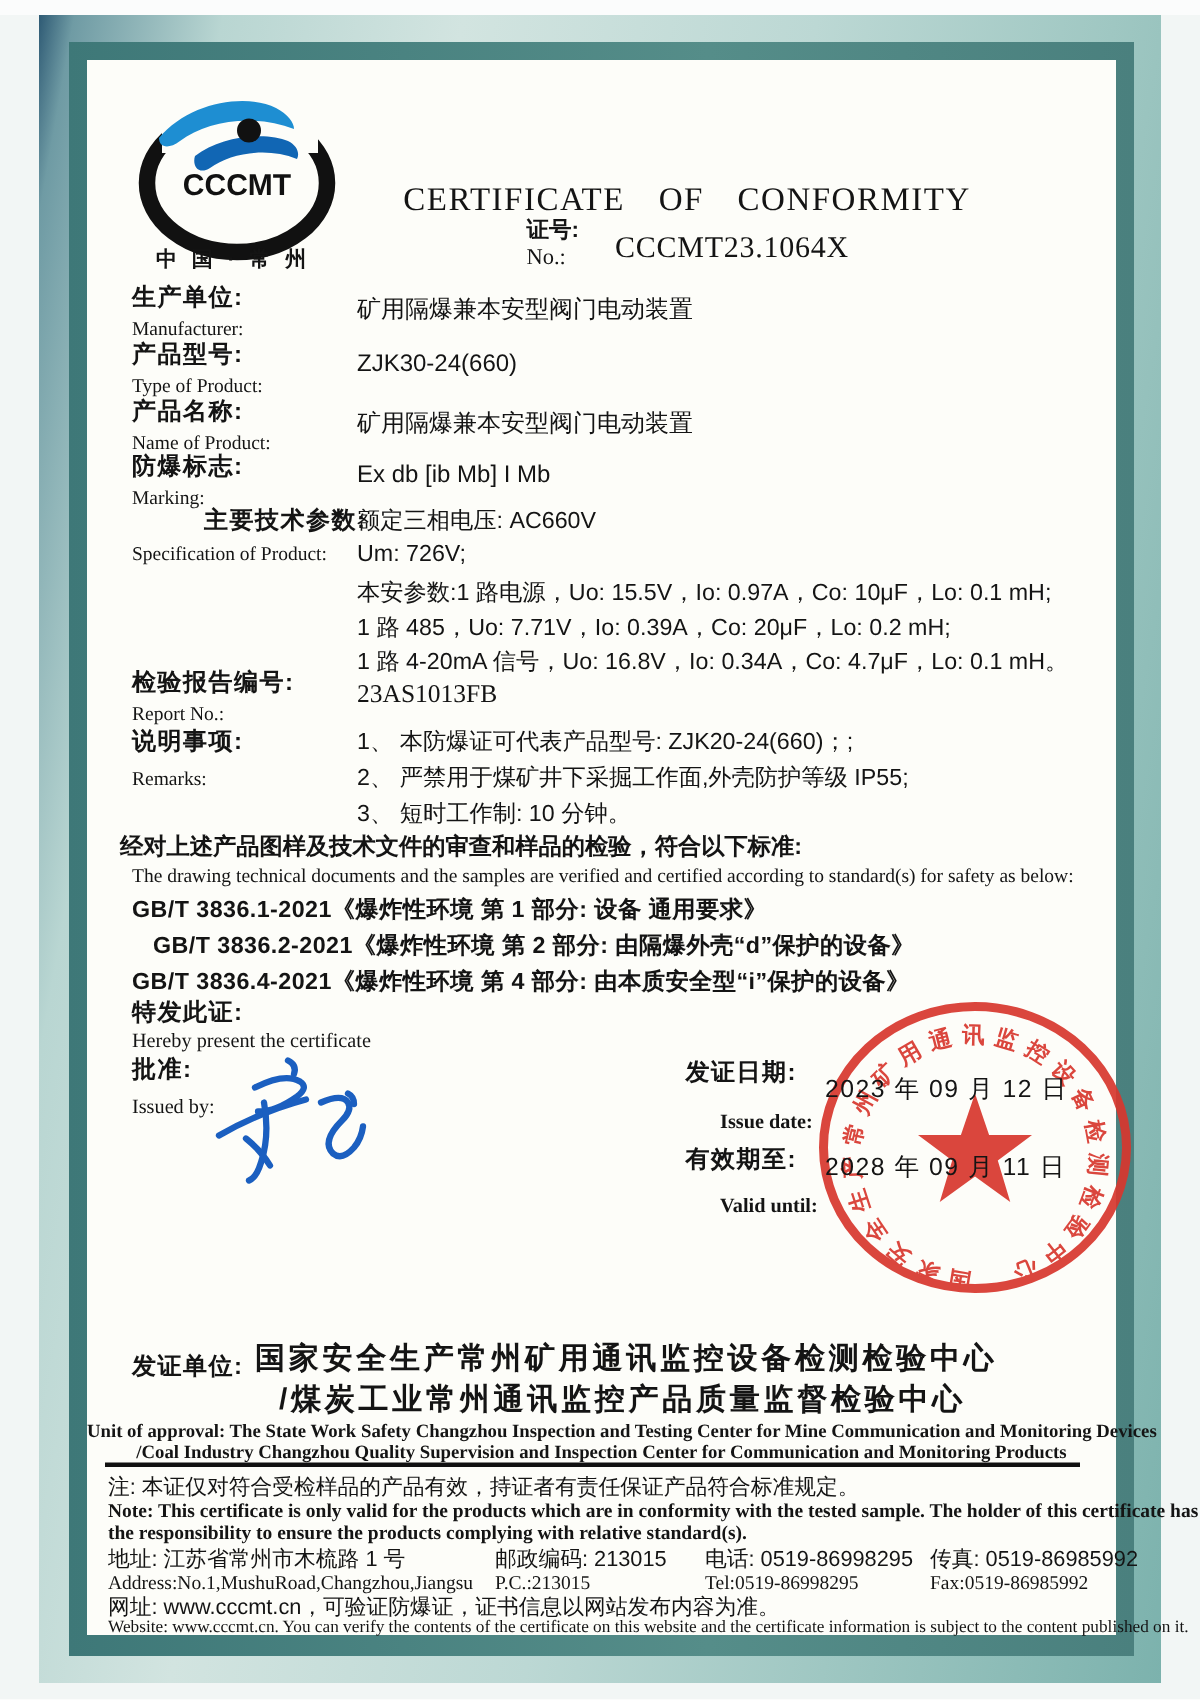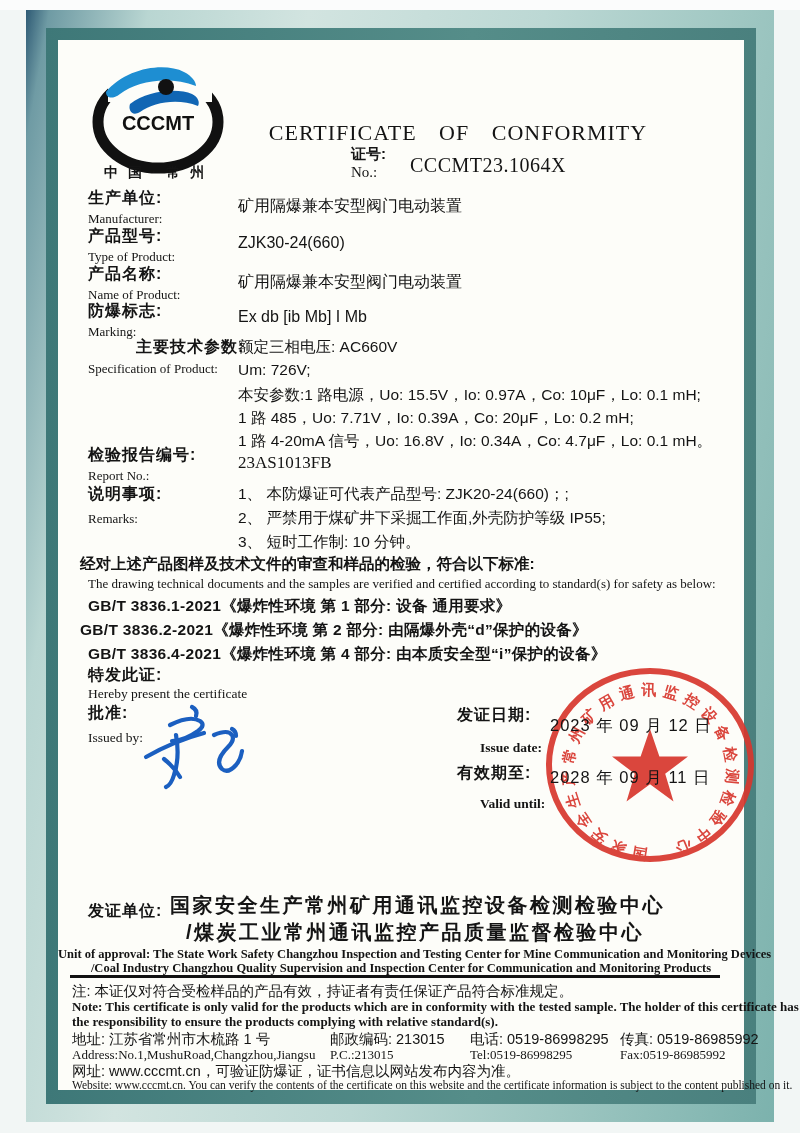--- a/index.html
+++ b/index.html
@@ -106,21 +106,21 @@
 
     <div class="abs cn-label" style="left:30px; top:444px;">说明事项:</div>
     <div class="abs en-label" style="left:30px; top:471px;">Remarks:</div>
     <div class="abs small-val" style="left:180px; top:444px;">1、 本防爆证可代表产品型号: ZJK20-24(660)；;</div>
     <div class="abs small-val" style="left:180px; top:468px;">2、 严禁用于煤矿井下采掘工作面,外壳防护等级 IP55;</div>
     <div class="abs small-val" style="left:180px; top:492px;">3、 短时工作制: 10 分钟。</div>
 
     <div class="abs" style="left:22px; top:514px; font-size:15.5px; font-weight:600;text-align:center;">经对上述产品图样及技术文件的审查和样品的检验，符合以下标准:</div>
     <div class="abs serif" style="left:30px; top:536px; font-size:13px;">The drawing technical documents and the samples are verified and certified according to standard(s) for safety as below:</div>
     <div class="abs std-line" style="left:30px; top:556px;">GB/T 3836.1-2021《爆炸性环境 第 1 部分: 设备 通用要求》</div>
-    <div class="abs std-line" style="left:22px; top:580px;">GB/T 3836.2-2021《爆炸性环境 第 2 部分: 由隔爆外壳“d”保护的设备》</div>
+    <div class="abs std-line" style="left:44px; top:580px;">GB/T 3836.2-2021《爆炸性环境 第 2 部分: 由隔爆外壳“d”保护的设备》</div>
     <div class="abs std-line" style="left:30px; top:604px;">GB/T 3836.4-2021《爆炸性环境 第 4 部分: 由本质安全型“i”保护的设备》</div>
     <div class="abs cn-label" style="left:30px; top:625px;">特发此证:</div>
     <div class="abs serif" style="left:30px; top:646px; font-size:13.5px;">Hereby present the certificate</div>
 
     <div class="abs cn-label" style="left:30px; top:663px;">批准:</div>
     <div class="abs en-label" style="left:30px; top:690px; font-size:13.5px;">Issued by:</div>
 
     <svg class="sig" viewBox="0 0 130 105">
       <g fill="none" stroke="#1b5fc0" stroke-width="4.2" stroke-linecap="round" stroke-linejoin="round">
         <path d="M56,12 q6,3 4,9"></path>

